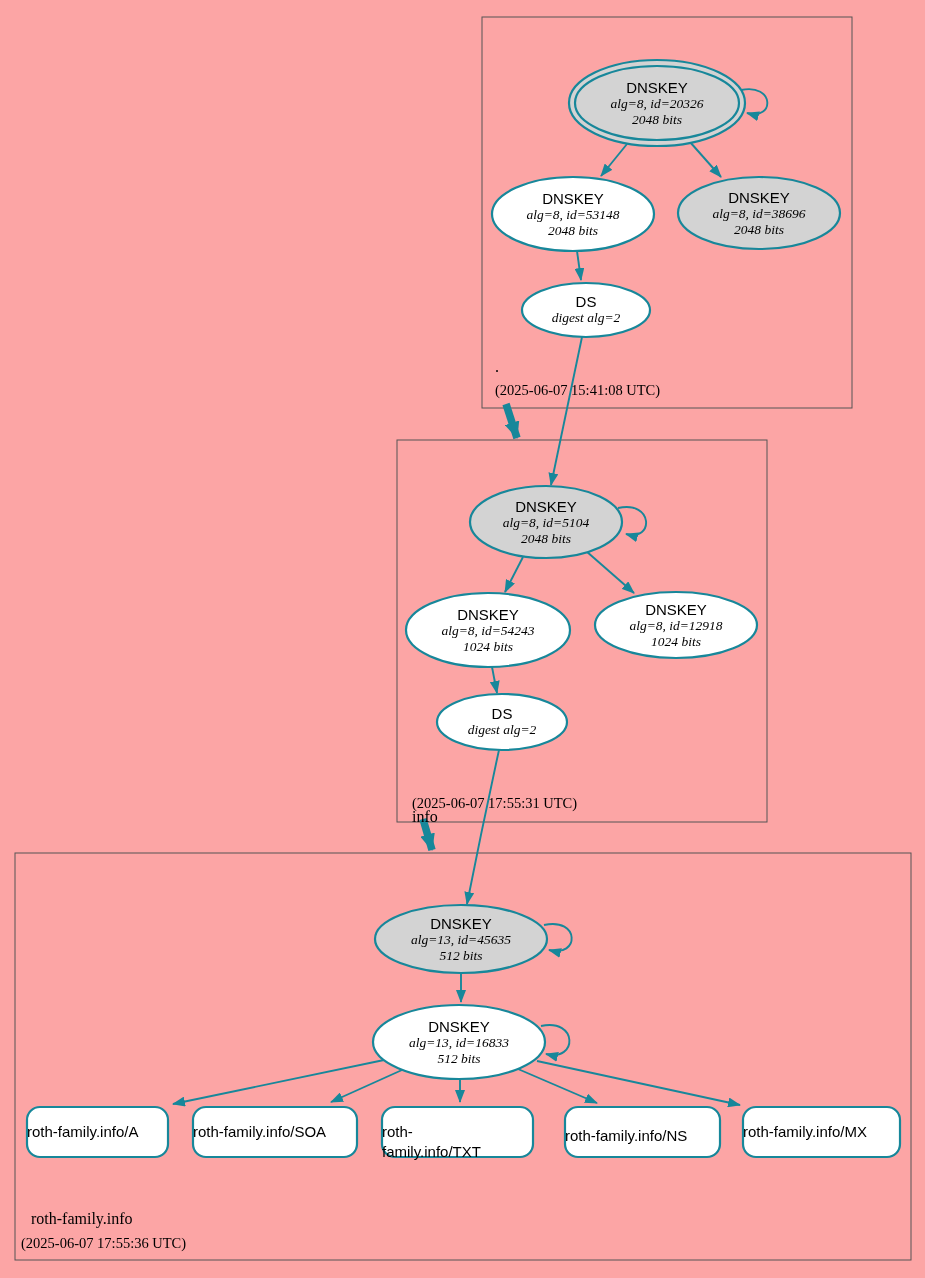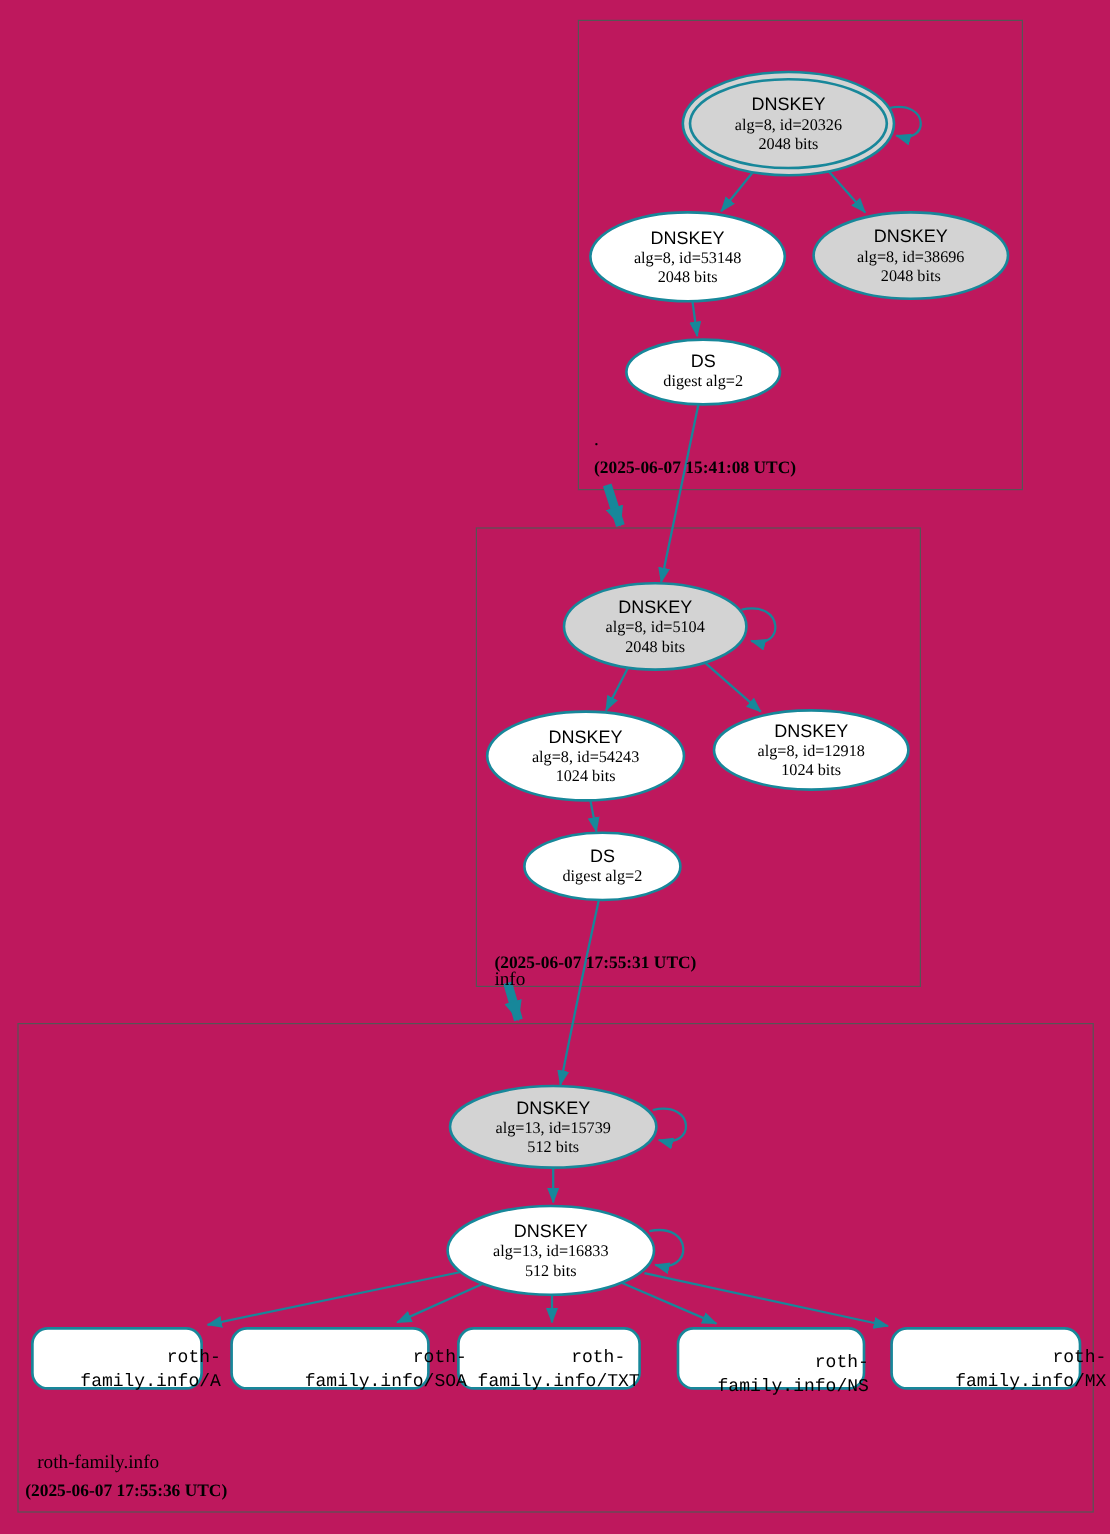--- a/index.html
+++ b/index.html
@@ -1,33 +1,32 @@
 <!DOCTYPE html>
 <html><head>
 <meta charset="utf-8">
 <style>
   * { margin:0; padding:0; box-sizing:border-box; }
   html,body { background:#ffffff; }
   #stage {
     position:relative; width:925px; height:1278px;
-    background:#be185d; overflow:hidden;
+    background:#fca5a5; overflow:hidden;
     font-family:"Liberation Serif", serif; color:#000;padding-left:17px;
   }
   #graph-svg { position:absolute; left:0; top:0; }
   .ntext { position:absolute; text-align:center; color:#000; pointer-events:none; }
   .ntitle { font-family:"Liberation Sans", sans-serif; font-size:15px; line-height:17px; }
-  .ndetail { font-family:"Liberation Serif", serif; font-size:13.5px; line-height:16px; }
+  .ndetail { font-family:"Liberation Serif", serif; font-size:13.5px; line-height:16px;font-style:italic; }
   .rrlabel {
-    position:absolute; text-align:right; color:#000;
-    font-family:Liberation Mono, monospace; font-size:15px; line-height:20px;
+    position:absolute; text-align:left; color:#000;
+    font-family:Liberation Sans, sans-serif; font-size:15px; line-height:20px;
     pointer-events:none;
-    margin-left:16px;
   }
   .zlabel { position:absolute; font-family:"Liberation Serif", serif; font-size:16px; line-height:18px; color:#000; }
-  .zts    { position:absolute; font-family:"Liberation Serif", serif; font-size:14.5px; line-height:17px; color:#000;font-weight:bold; }
+  .zts    { position:absolute; font-family:"Liberation Serif", serif; font-size:14.5px; line-height:17px; color:#000; }
 </style>
 </head>
 <body>
 
 <div id="stage">
 
   <svg id="graph-svg" width="925" height="1278" viewBox="0 0 925 1278">
     <defs>
       <marker id="arr" markerUnits="userSpaceOnUse" markerWidth="13" markerHeight="10" refX="12" refY="5" orient="auto" viewBox="0 0 13 10">
         <path d="M0,0 L13,5 L0,10 z" fill="#17879a"></path>
@@ -133,21 +132,21 @@
   </div>
   <div class="ntext" style="left:437px;top:705px;width:130px">
     <div class="ntitle">DS</div>
     <div class="ndetail">digest alg=2</div>
   </div>
   <div class="zlabel" style="left:412px;top:808px;width:120px">info</div>
   <div class="zts" style="left:412px;top:795px;width:220px">(2025-06-07 17:55:31 UTC)</div>
 
   <div class="ntext" style="left:381px;top:915px;width:160px">
     <div class="ntitle">DNSKEY</div>
-    <div class="ndetail">alg=13, id=15739</div>
+    <div class="ndetail">alg=13, id=45635</div>
     <div class="ndetail">512 bits</div>
   </div>
   <div class="ntext" style="left:379px;top:1018px;width:160px">
     <div class="ntitle">DNSKEY</div>
     <div class="ndetail">alg=13, id=16833</div>
     <div class="ndetail">512 bits</div>
   </div>
 
   <div class="rrlabel" style="left:27px;top:1122px;width:141px">roth-family.info/A</div>
   <div class="rrlabel" style="left:193px;top:1122px;width:180px">roth-family.info/SOA</div>

